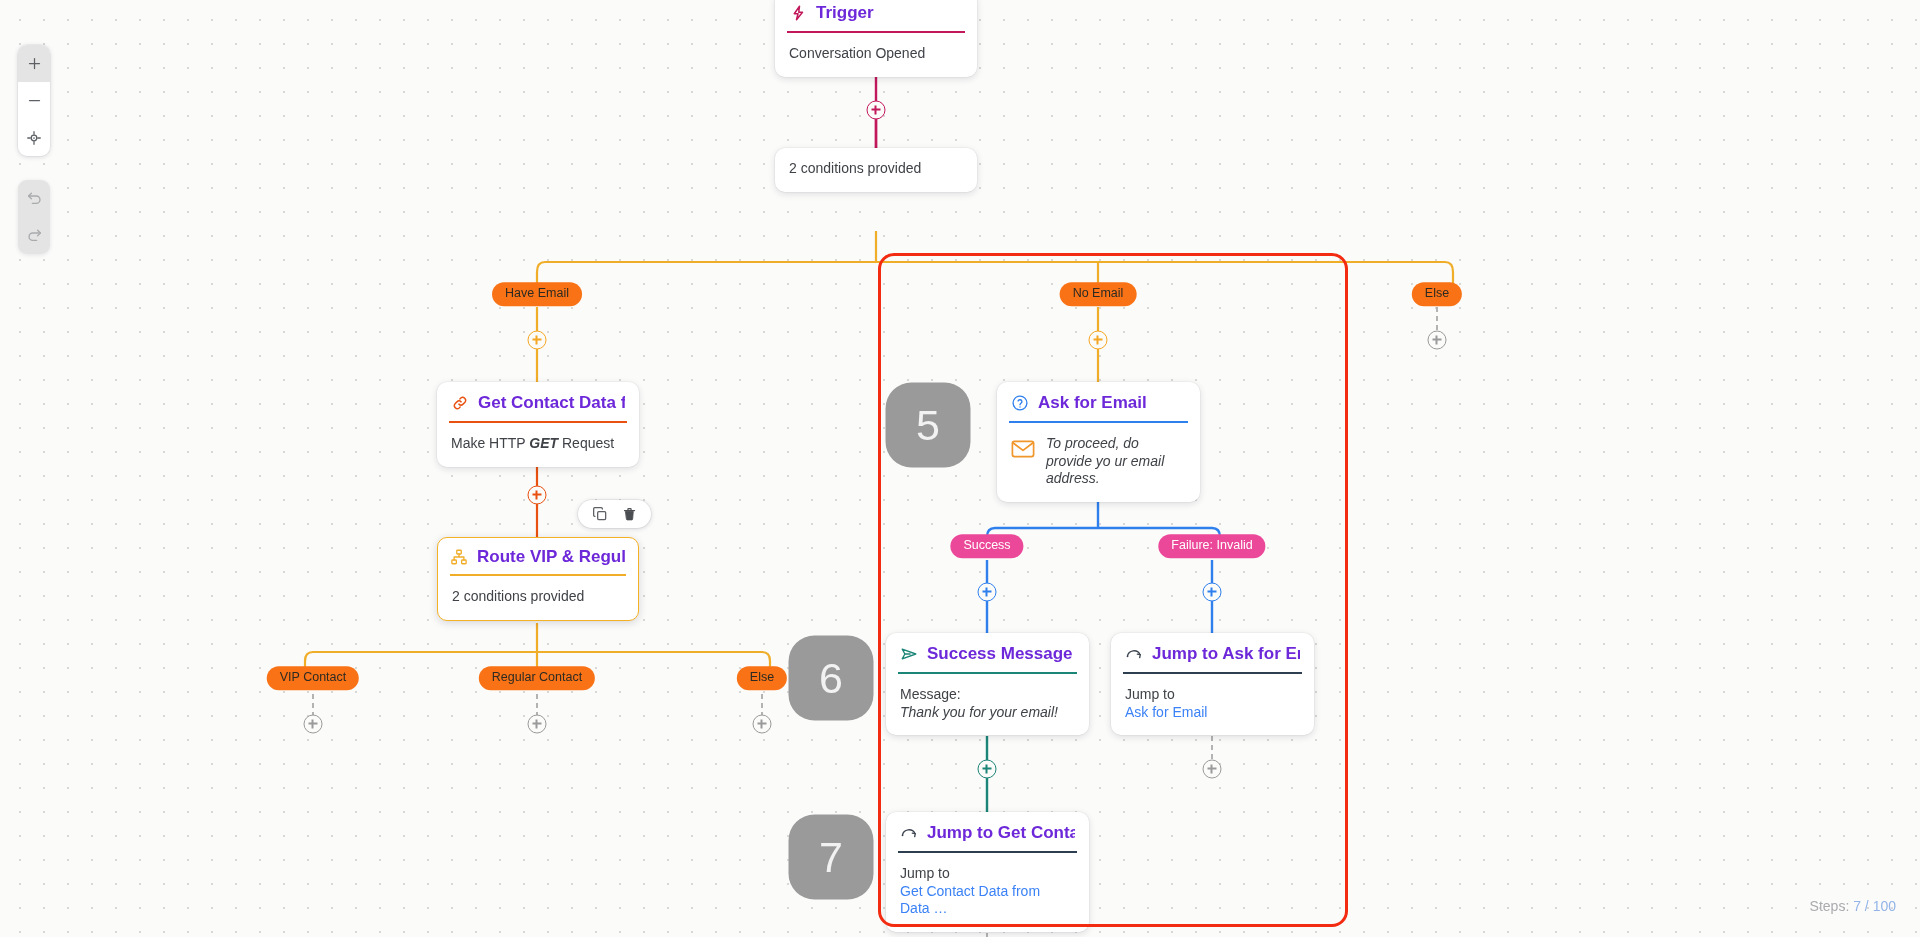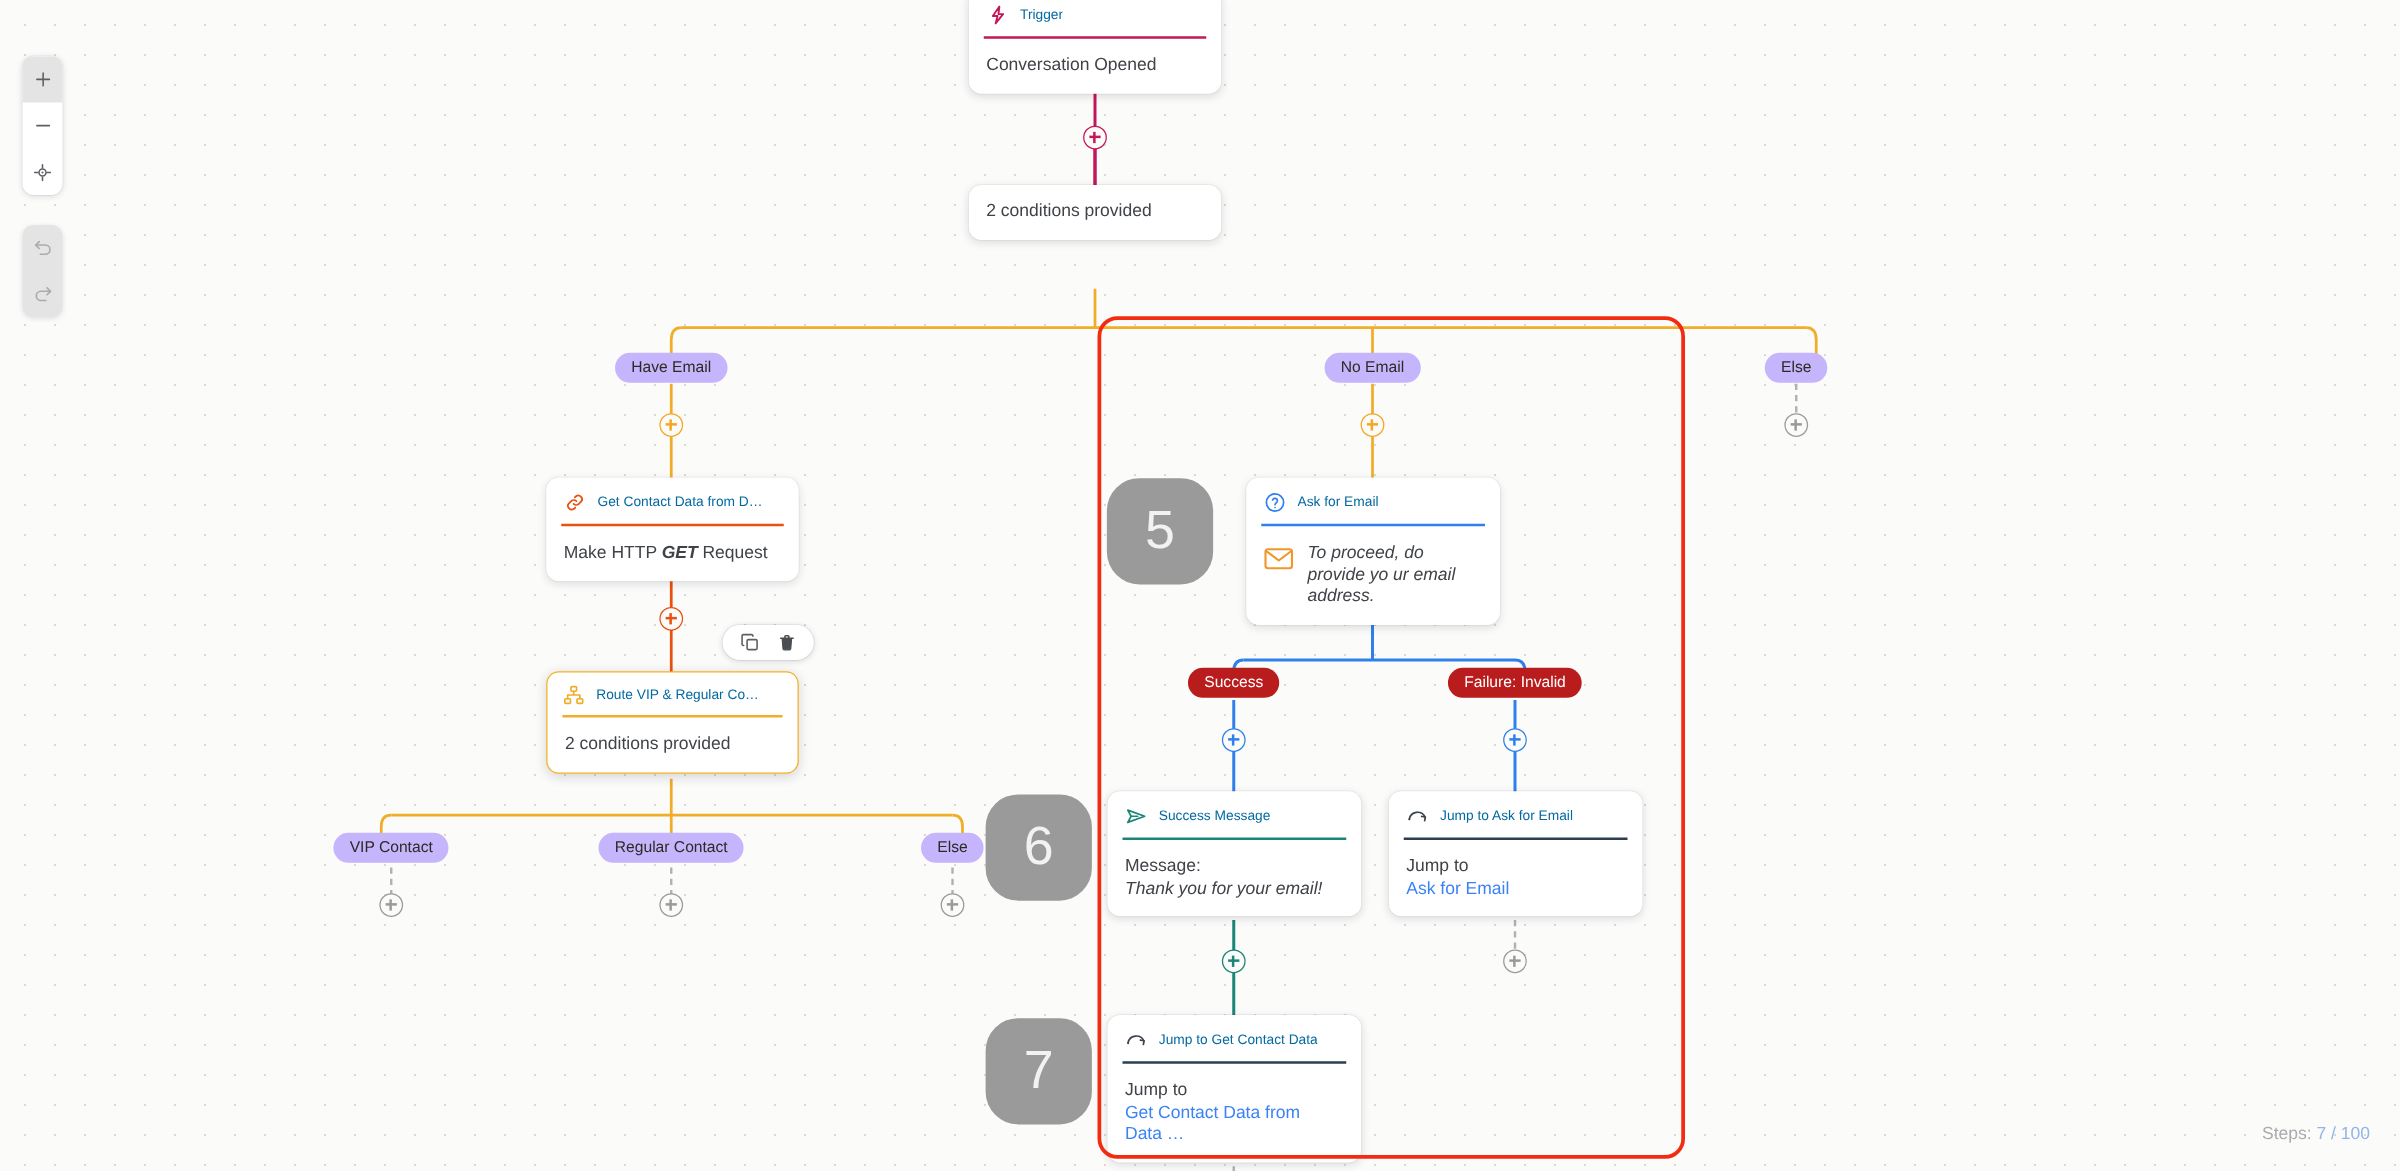--- a/index.html
+++ b/index.html
@@ -33,21 +33,21 @@
   .node .nhead {
     display: flex; align-items: center; gap: 9px;
     padding: 11px 14px 10px 14px;
     position: relative;
   }
   .node .nhead::after {
     content: ""; position: absolute; left: 12px; right: 12px; bottom: 0;
     height: 1.6px; background: var(--accent, #999);
   }
   .node .ntitle {
-    font-size: 11px; font-weight: normal; color: #0369a1;
+    font-size: 17px; font-weight: bold; color: #6d28d9;
     white-space: nowrap; overflow: hidden;
   }
   .node .nbody {
     padding: 12px 18px 14px 14px;
     font-size: 14px; color: #3f4247; line-height: 1.25;
   }
   .node.selected {
     box-shadow: 0 2px 9px rgba(20,20,40,.16);
     border: 1.8px solid #f5b124;
   }
@@ -58,22 +58,22 @@
   
   .pill {
     position: absolute; z-index: 7;
     transform: translate(-50%, -50%);
     border-radius: 999px;
     padding: 5px 13px 6px 13px;
     font-size: 12.5px;
     white-space: nowrap;
     line-height: 1;
   }
-  .pill.amber { background: #c4b5fd; color: #2c2a22; }
-  .pill.blue  { background: #b91c1c; color: #ffffff; }
+  .pill.amber { background: #f97316; color: #2c2a22; }
+  .pill.blue  { background: #ec4899; color: #ffffff; }
 
   
   .plus {
     position: absolute; z-index: 7;
     width: 19px; height: 19px; border-radius: 50%;
     transform: translate(-50%, -50%);
     background: #fbfbfa;
     border: 1.6px solid #9a9a9a;
   }
   .plus::before, .plus::after {

